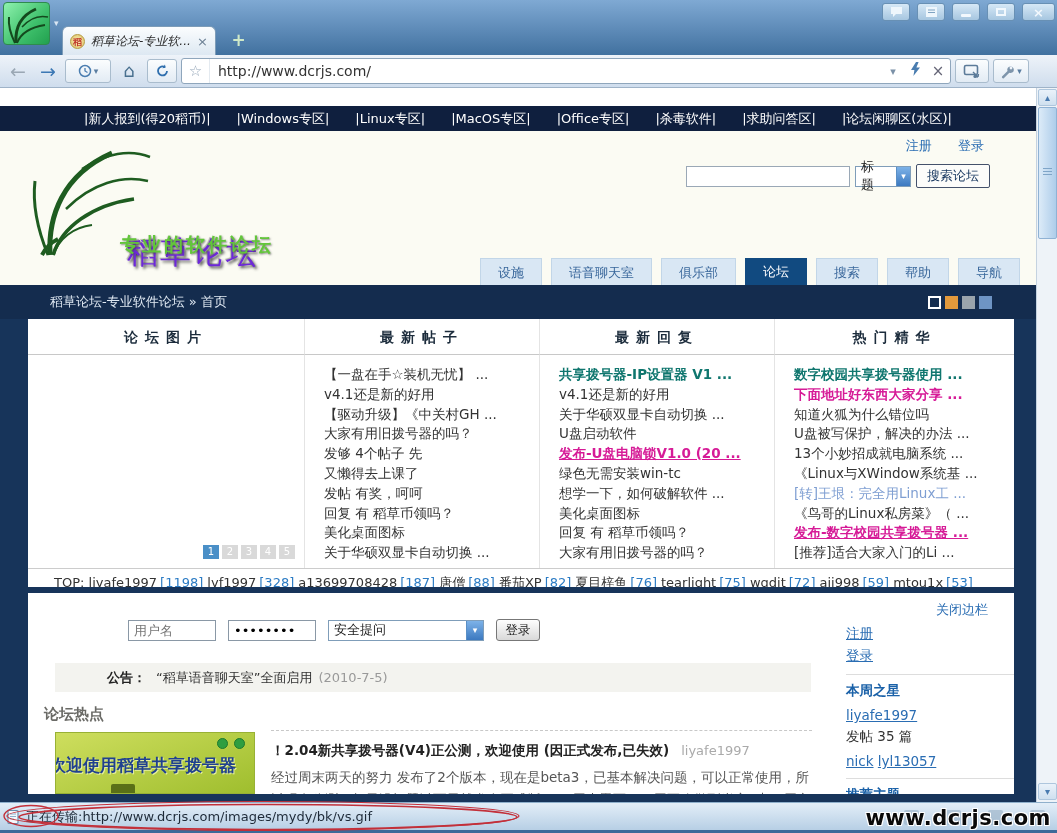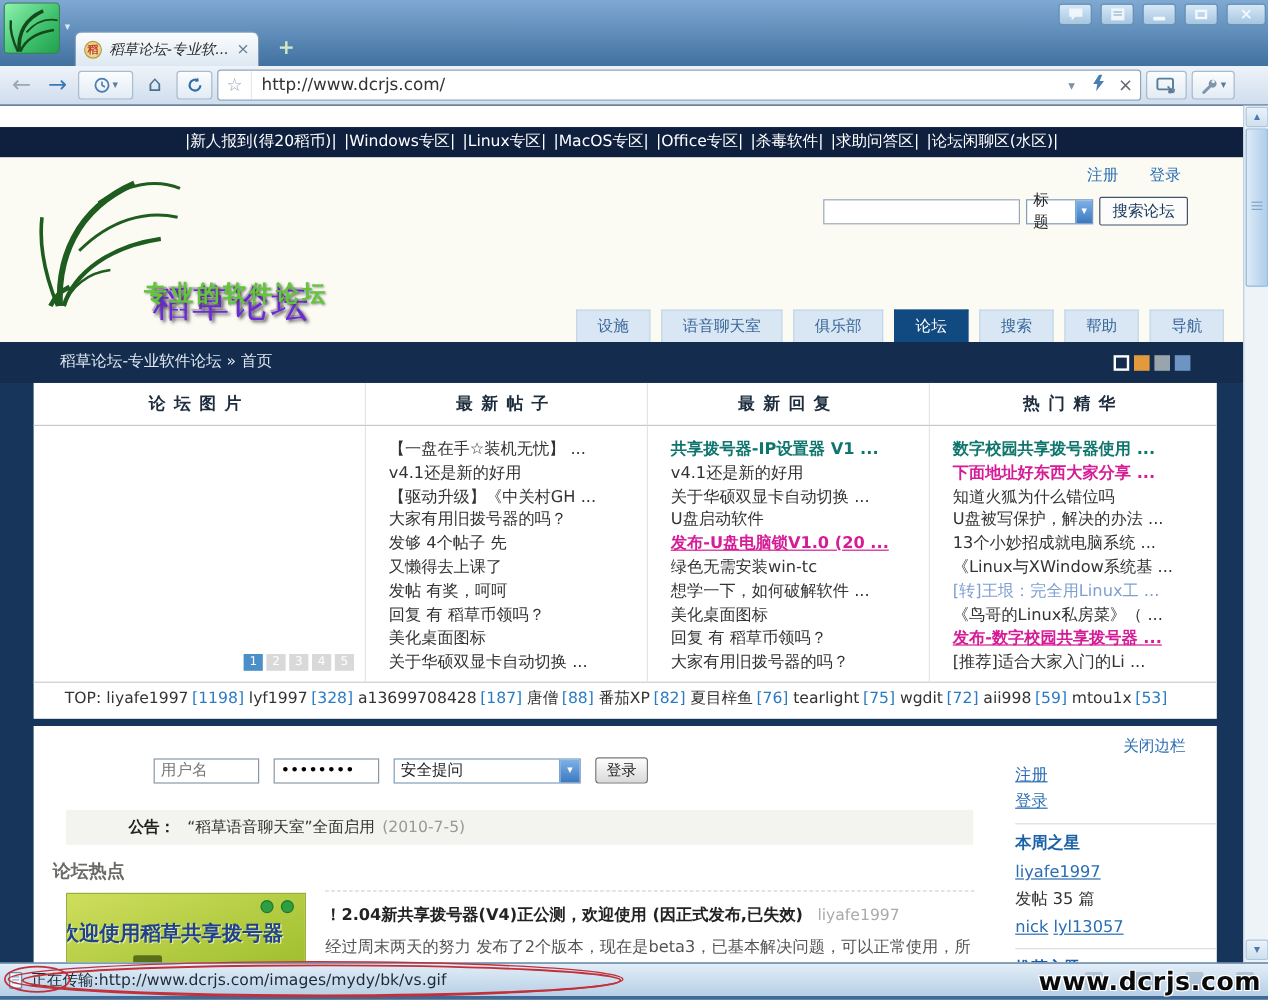--- a/index.html
+++ b/index.html
@@ -54,21 +54,21 @@
   .sb-up { top:1px; } .sb-down { bottom:2px; }
   .sthumb { position:absolute; top:19px; left:1px; width:19px; height:132px; border-radius:2px;
     background:linear-gradient(90deg,#dcebf8,#aecdea); border:1px solid #8fb2d4; }
   .grip { width:9px; height:1px; background:#7fa5c8; margin:2px auto 0; }
   .grip:first-child { margin-top:60px; }
 
   
   #viewport { position:absolute; top:88px; left:0; width:1036px; height:714px; background:#17345a; overflow:hidden; }
   .pstrip { height:18px; background:#ffffff; }
   .pband { height:25px; background:#0f1f3e; color:#fff; font-size:13px; line-height:25px; text-align:center; }
-  .pband span { margin:0 3px; cursor:default; }
+  .pband span { margin:0 13px; cursor:default; }
   .phead { height:154px; background:#fbfbf3; position:relative; }
   .logo-grass { position:absolute; left:20px; top:6px; }
   .logo-title { position:absolute; left:127px; top:53px; font-size:31px; font-weight:normal; color:#6d28d9;
     letter-spacing:2px; text-shadow:2px 2px 3px rgba(40,40,40,.85), -1px -1px 1px rgba(60,60,60,.4);margin-top:48px; }
   .logo-sub { position:absolute; left:120px; top:101px; font-size:19px; font-weight:bold; color:#62c63a;
     letter-spacing:3px; text-shadow:1px 1px 2px rgba(60,60,60,.6); }
   .hdr-links { position:absolute; top:6px; right:52px; font-size:13px; }
   .hdr-links a { color:#2a6db3; text-decoration:none; margin-left:22px; }
   .search-row { position:absolute; top:33px; right:46px; display:flex; gap:5px; align-items:center; }
   .search-input { width:164px; height:21px; border:1px solid #9aa8b6; background:#fff; font-size:13px; padding:0 4px; }
@@ -97,21 +97,21 @@
   .fbody > div { min-height:213px; }
   .fcol { padding:10px 0 5px 19px; font-size:13.5px; color:#333; line-height:19.8px; white-space:nowrap; overflow:hidden; }
   .imgcell { position:relative; }
   .pagination { position:absolute; right:9px; bottom:9px; display:flex; gap:3px; }
   .pg { width:16px; height:14px; background:#d9d9d9; color:#fff; font-size:10px; text-align:center; line-height:14px; }
   .pg.active { background:#4a8fc7; }
   .frow.b-blue { color:#0f766e; font-weight:bold; }
   .frow.b-magenta { color:#d61b97; font-weight:bold; }
   .frow.b-magenta-u { color:#d61b97; font-weight:bold; text-decoration:underline; }
   .frow.lt-blue { color:#7e9ed2; }
-  .toprow { border-top:1px solid #ccc; height:31px; line-height:27px; padding-left:26px; font-size:13px; color:#333;
+  .toprow { border-top:1px solid #ccc; height:19px; line-height:27px; padding-left:26px; font-size:13px; color:#333;
     white-space:nowrap; overflow:hidden; }
   .toprow b { font-weight:normal; }
   .tu { margin-right:4px; }
   .tu .cnt { color:#2b7bc4; margin-left:3px; }
 
   .gapnavy { height:6px; }
 
   
   .box2 { margin-left:28px; width:986px; height:201px; background:#fff; position:relative; overflow:hidden; }
   .closeside { position:absolute; top:8px; right:26px; font-size:13px; color:#2a6db3; }

